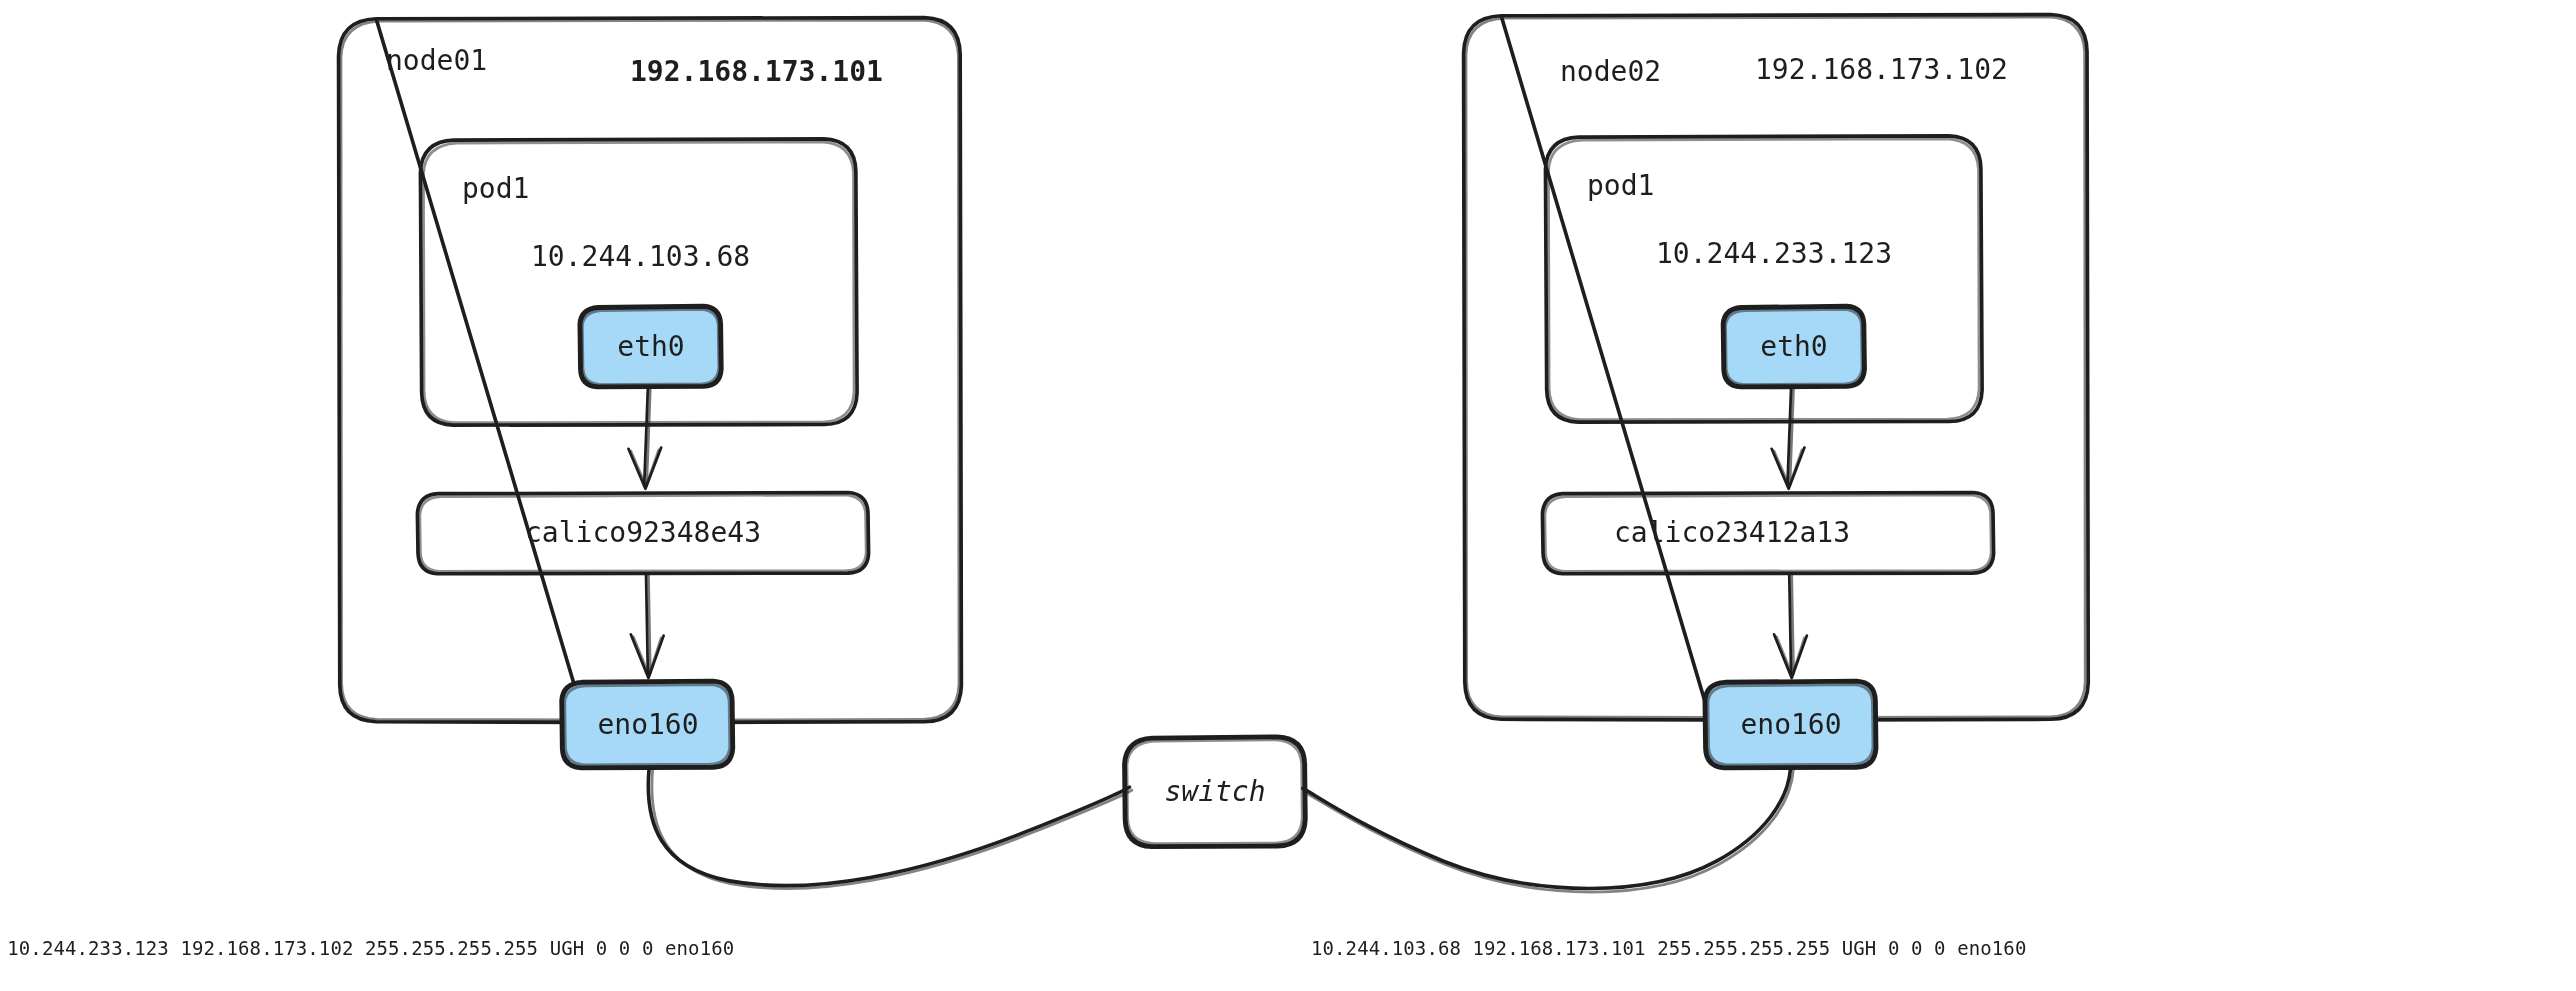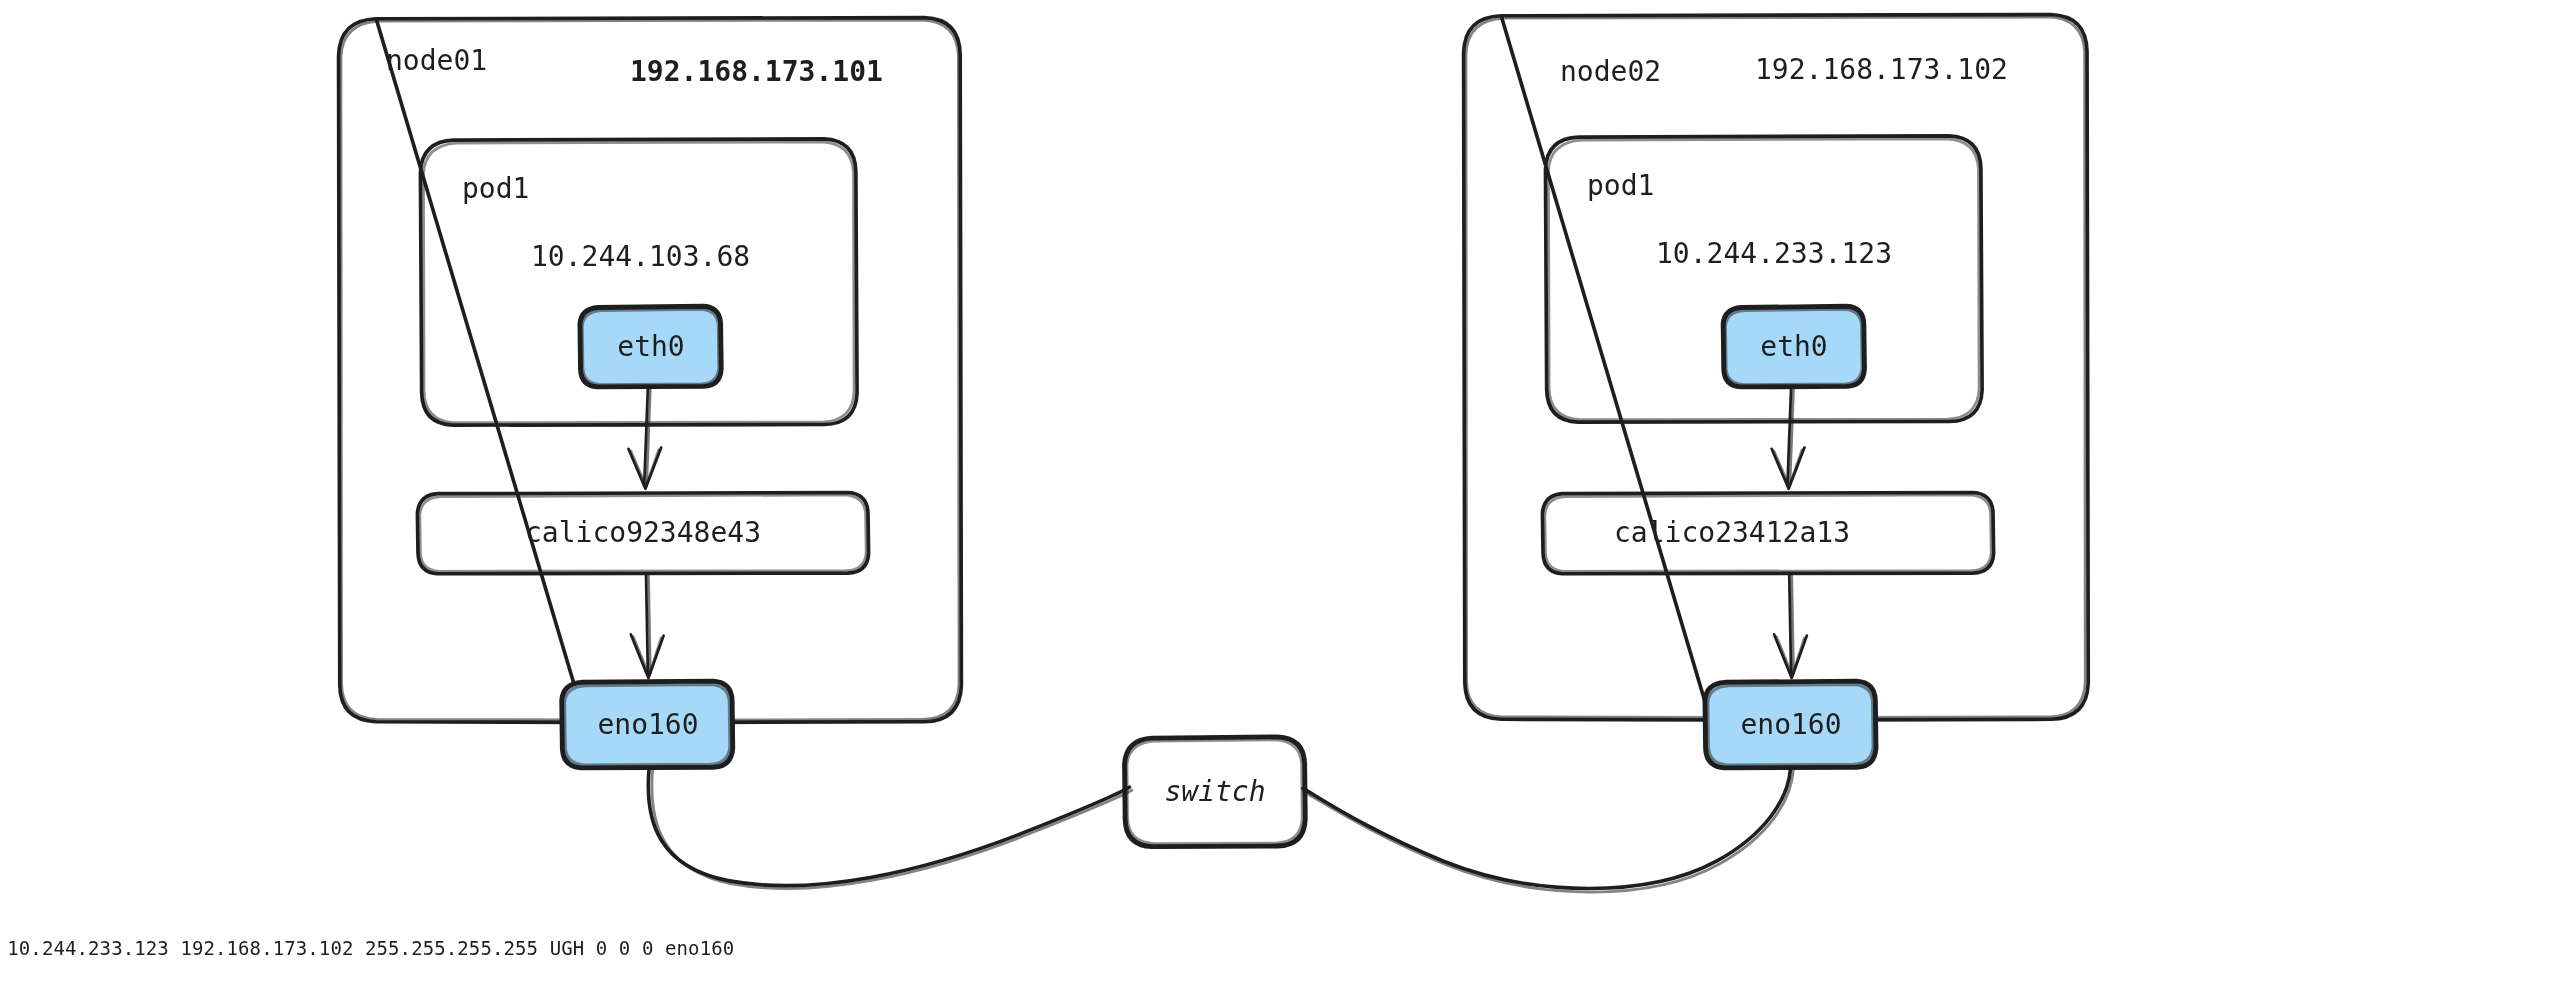--- a/index.html
+++ b/index.html
@@ -209,15 +209,16 @@
 
   <div class="lbl lbl-iface center-text" style="left:1794px; top:347px;">eth0</div>
 
   <div class="lbl lbl-veth center-text" style="left:1692px; top:533px;margin-left:40px;">calico23412a13</div>
 
   <div class="lbl lbl-iface center-text" style="left:1791px; top:725px;">eno160</div>
 
   <div class="lbl lbl-switch center-text" style="left:1215px; top:792px;font-style:italic;">switch</div>
 
   <div class="lbl lbl-route" style="left:7.3px; top:939px;">10.244.233.123 192.168.173.102 255.255.255.255 UGH 0 0 0 eno160</div>
+  <div class="lbl lbl-route" style="left:1311px; top:939px;">10.244.103.68 192.168.173.101 255.255.255.255 UGH 0 0 0 eno160</div>
 
 </div>
 
 
 </body></html>

